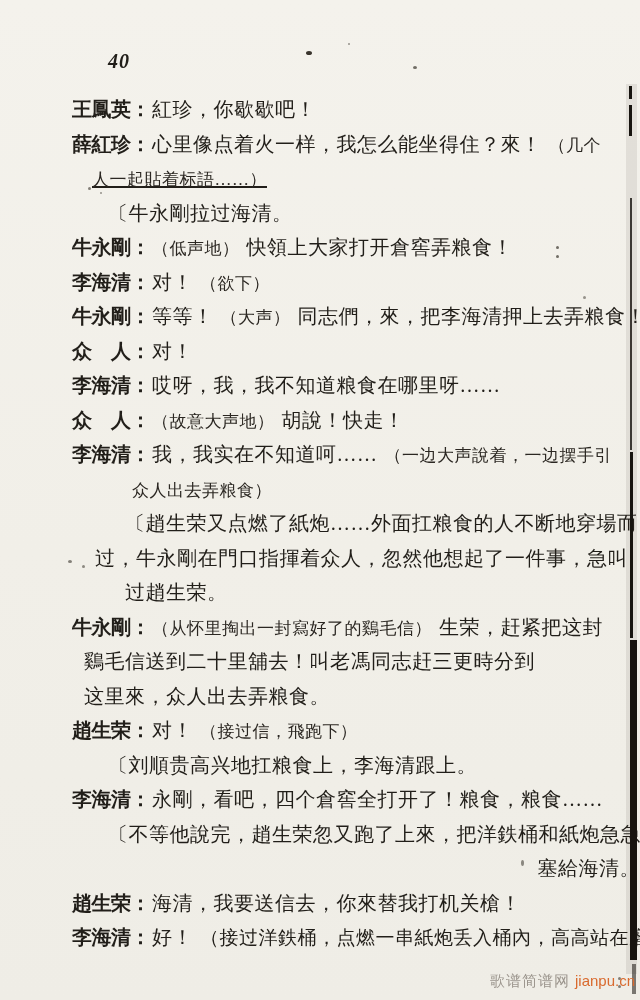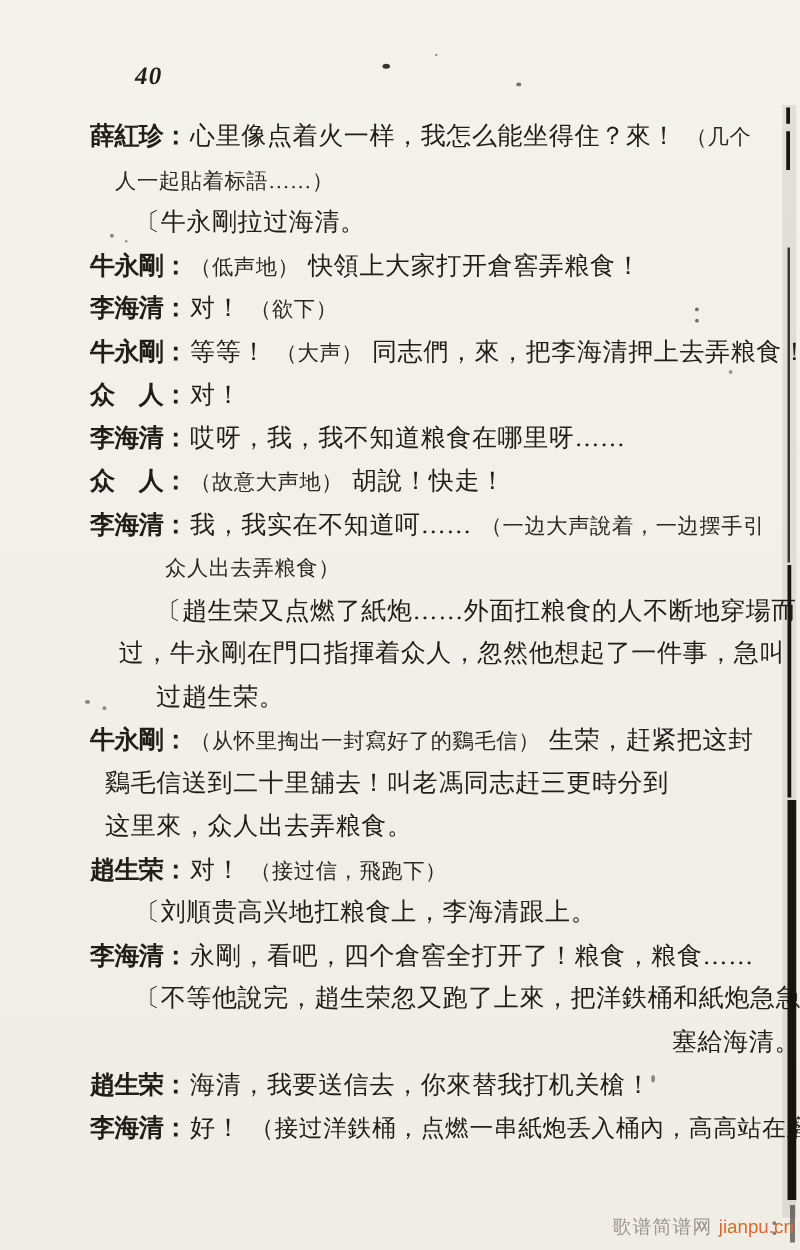--- a/index.html
+++ b/index.html
@@ -13,21 +13,21 @@
     position:absolute;left:108px;top:50px;
     font-size:20px;font-weight:bold;font-style:italic;letter-spacing:1px;
   }
   .content{position:absolute;left:0;top:97px;width:100%;}
   .line{height:34.5px;line-height:25px;padding-left:72px;white-space:nowrap;font-size:20px;}
   .speaker{display:inline-block;min-width:78px;font-weight:bold;letter-spacing:-0.5px;margin-right:2px;}
   .seg{letter-spacing:0.5px;}
   .seg + .seg{margin-left:7px;}
   .seg.small{font-size:17px;color:#2b2722;}
   .seg.mid{font-size:19px;}
-  .in-a{padding-left:92px;}
+  .in-a{padding-left:92px;text-decoration:underline;}
   .in-b{padding-left:132px;}
   .in-b2{padding-left:64px;text-align:right;}
   .in-c{padding-left:84px;}
   .in-stage{padding-left:108px;}
   .in-stage2{padding-left:125px;}
   .in-sm{padding-left:95px;}
   .watermark{
     position:absolute;left:490px;top:972px;
     font-family:Liberation Sans, sans-serif;
     font-size:15px;letter-spacing:1px;white-space:nowrap;
@@ -40,20 +40,23 @@
 </style>
 </head>
 <body>
 
 <div class="page">
 
   <div class="page-number">40</div>
 
   <div class="content">
 
+    <div class="line">
+      <span class="speaker">王鳳英：</span><span class="seg">紅珍，你歇歇吧！</span>
+    </div>
 
     <div class="line">
       <span class="speaker">薛紅珍：</span><span class="seg">心里像点着火一样，我怎么能坐得住？來！</span><span class="seg small">（几个</span>
     </div>
 
     <div class="line in-a">
       <span class="seg small">人一起貼着标語……）</span>
     </div>
 
     <div class="line in-stage">

